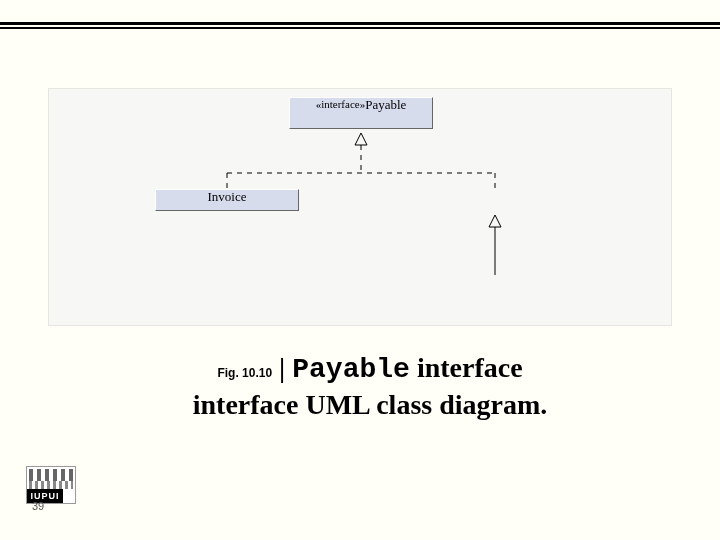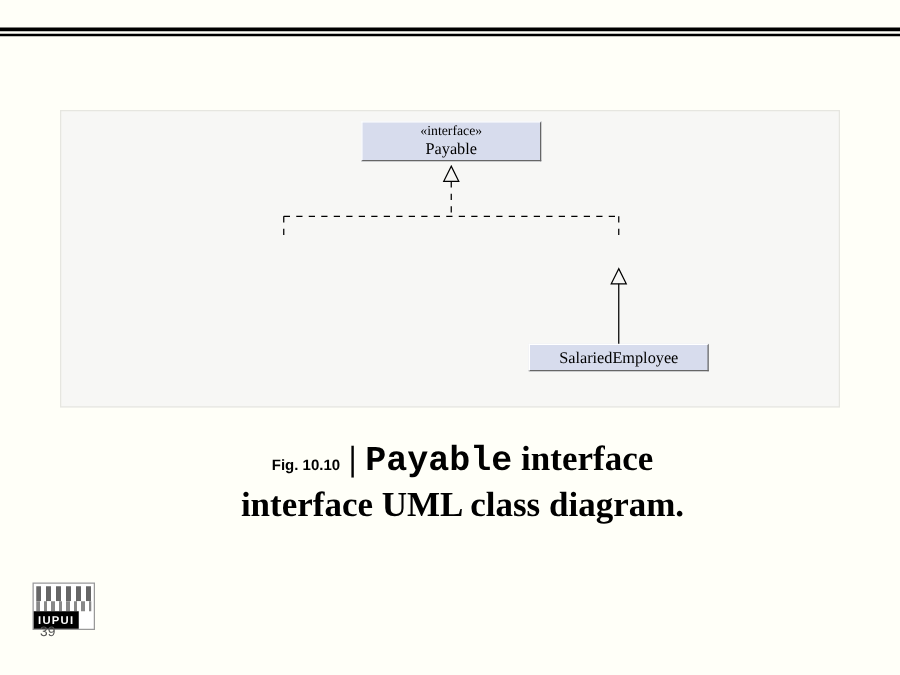--- a/index.html
+++ b/index.html
@@ -44,21 +44,21 @@
     border-top-color: #fff;
     border-left-color: #fff;
     border-right-color: #666;
     border-bottom-color: #666;
     font-family: "Times New Roman", serif;
     text-align: center;
     font-size: 13px;
     line-height: 1.15;
     color: #000;
     display: flex;
-    flex-direction: column;
+    flex-direction: row;
     justify-content: center;
   }
   .uml-box .stereo { font-size: 11px; }
   .uml-box .name { font-weight: normal; }
   .uml-box .ital { font-style: italic; }
   svg.connectors {
     position: absolute;
     top: 0; left: 0;
     width: 624px; height: 238px;
     pointer-events: none;
@@ -148,25 +148,25 @@
 
 <div class="top-rule"></div>
 
 <div class="diagram-panel">
 
   <div class="uml-box" style="left:240px; top:8px; width:144px; height:32px;">
     <span class="stereo">«interface»</span>
     <span class="name">Payable</span>
   </div>
 
+  <div class="uml-box" style="left:106px; top:100px; width:144px; height:22px;">
+    <span class="name">Invoice</span>
+  </div>
 
 
-  <div class="uml-box" style="left:374px; top:186px; width:144px; height:22px;">
-    <span class="name">SalariedEmployee</span>
-  </div>
 
   <svg class="connectors">
     <polygon points="312,44 306,56 318,56" fill="#f7f7f5" stroke="#000" stroke-width="1"></polygon>
     <line x1="312" y1="56" x2="312" y2="84" stroke="#000" stroke-width="1" stroke-dasharray="5,5"></line>
     <line x1="178" y1="84" x2="446" y2="84" stroke="#000" stroke-width="1" stroke-dasharray="5,5"></line>
     <line x1="178" y1="84" x2="178" y2="100" stroke="#000" stroke-width="1" stroke-dasharray="5,5"></line>
     <line x1="446" y1="84" x2="446" y2="100" stroke="#000" stroke-width="1" stroke-dasharray="5,5"></line>
     <polygon points="446,126 440,138 452,138" fill="#f7f7f5" stroke="#000" stroke-width="1"></polygon>
     <line x1="446" y1="138" x2="446" y2="186" stroke="#000" stroke-width="1"></line>
   </svg>

